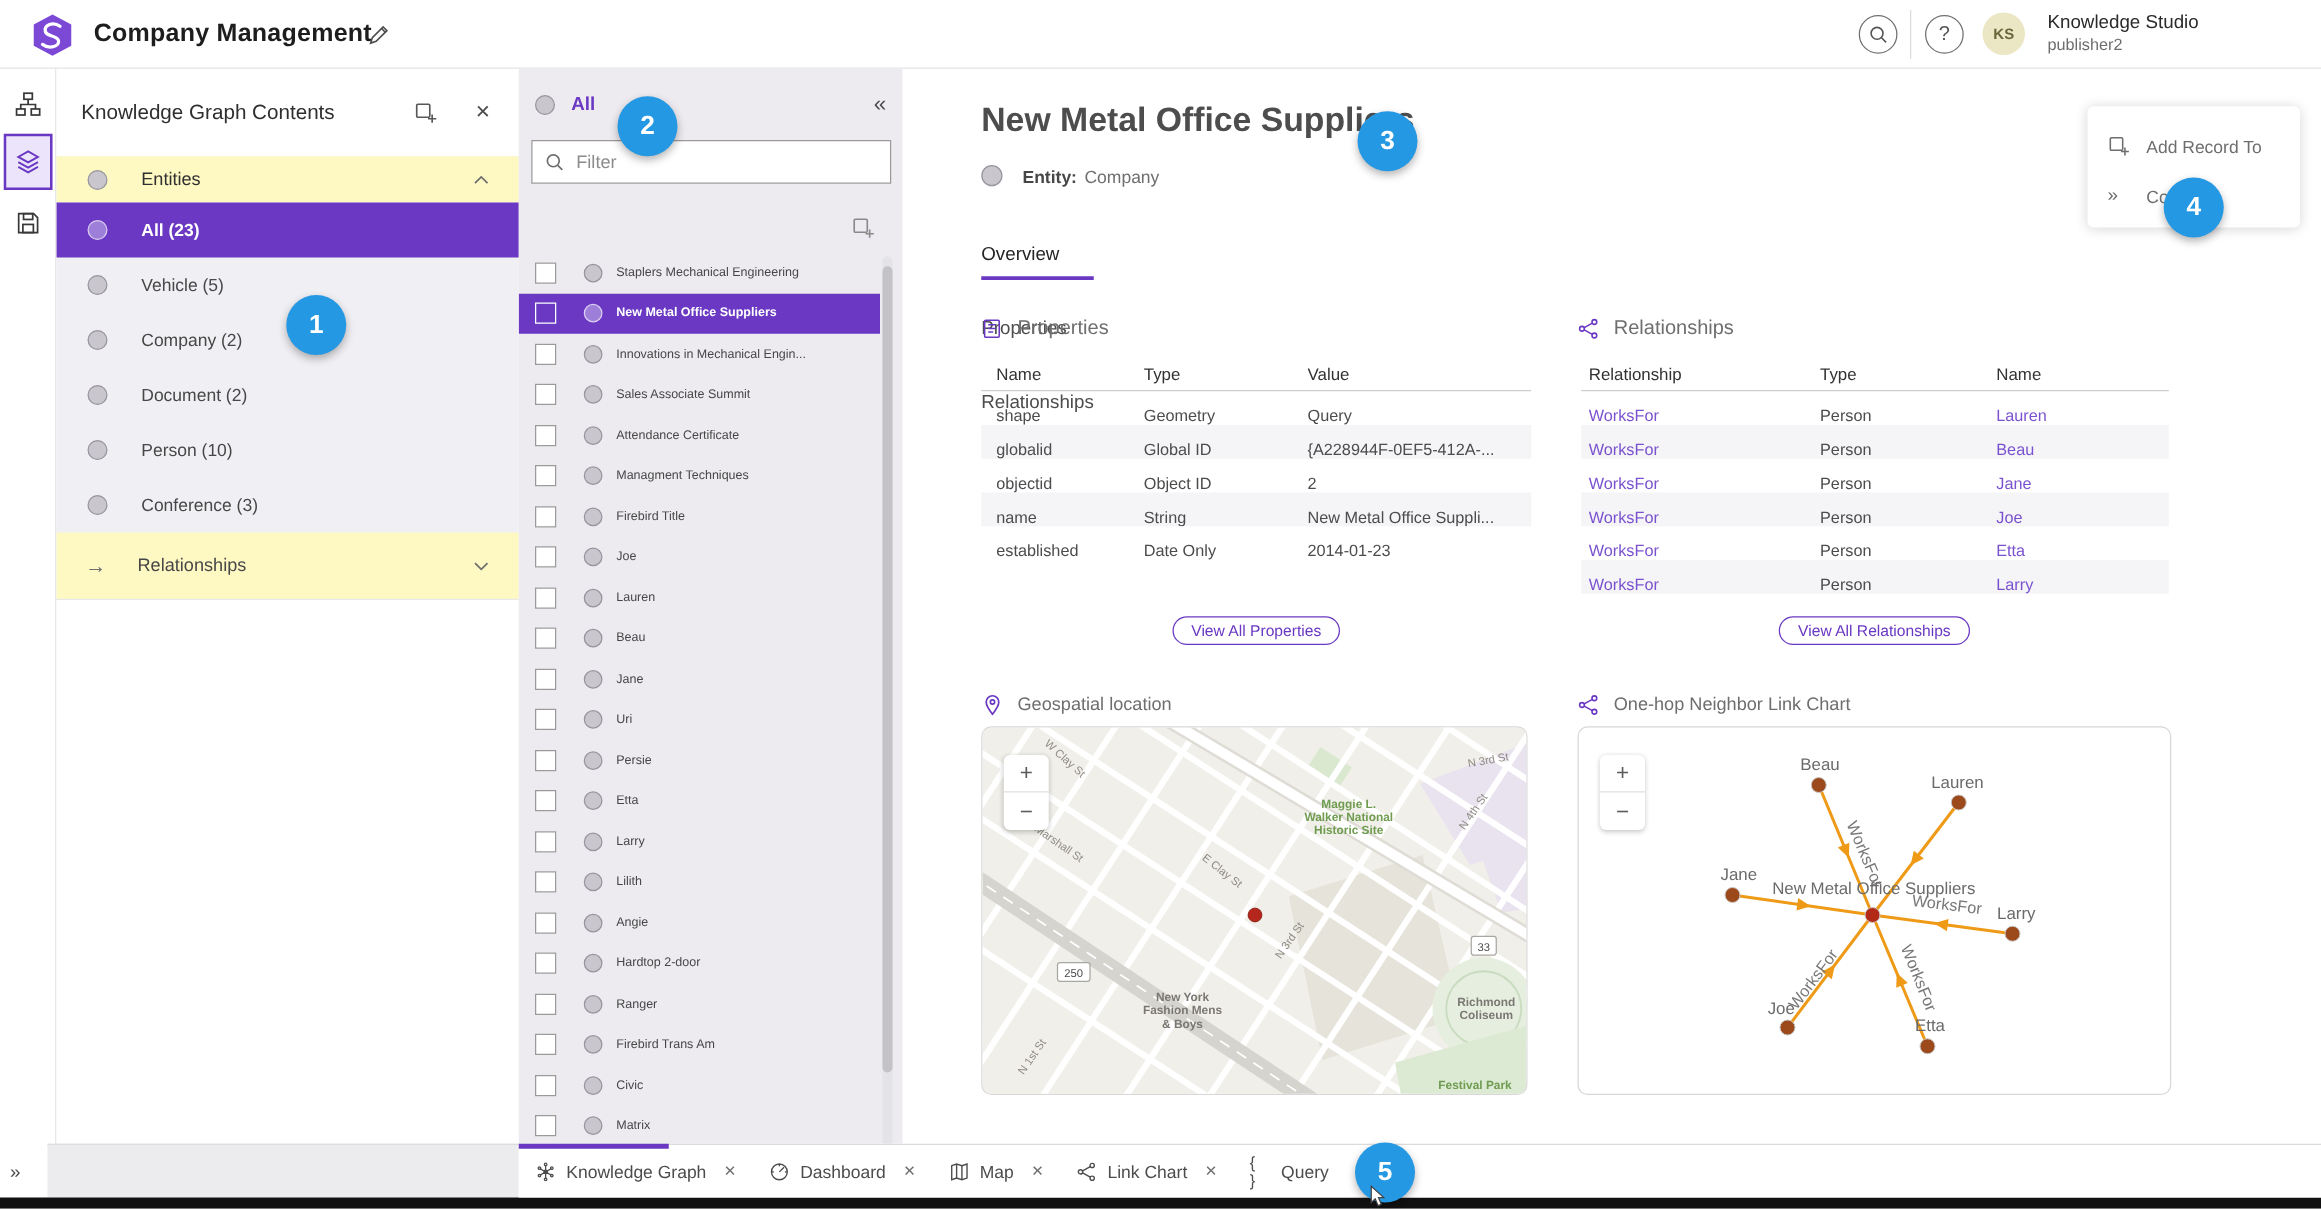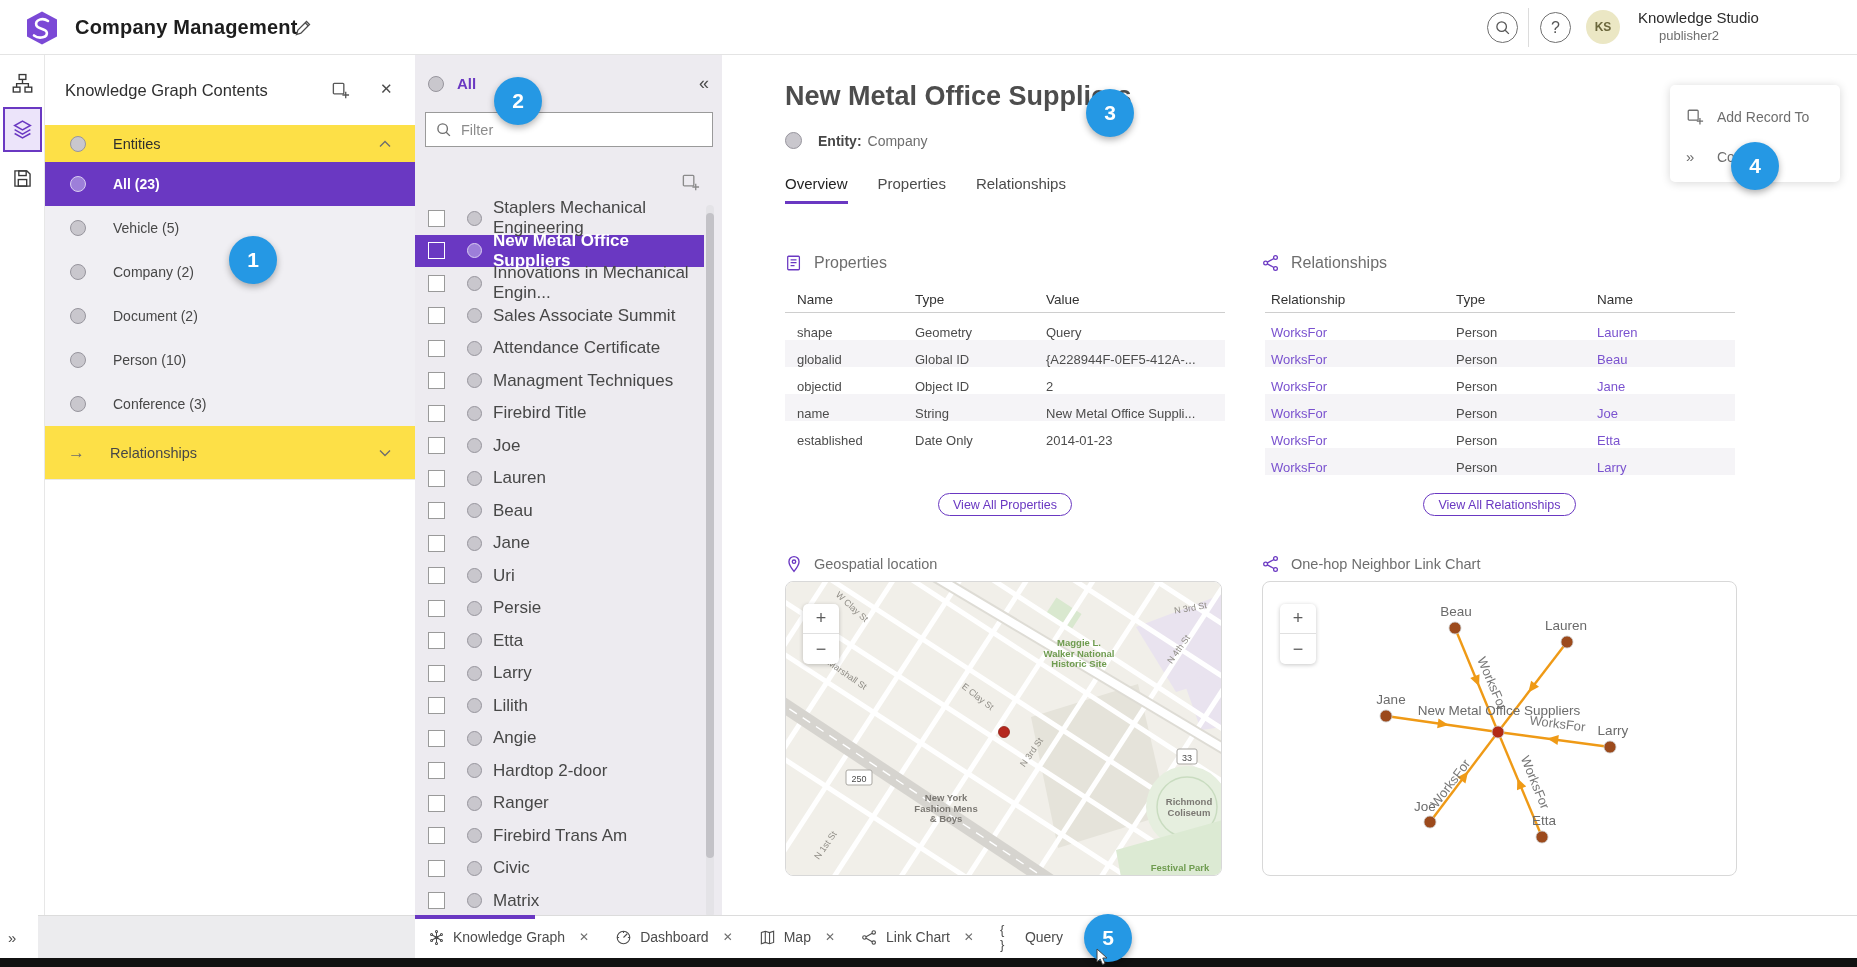--- a/index.html
+++ b/index.html
@@ -11,35 +11,35 @@
   
   .topbar { position:absolute; left:0; top:0; width:100%; height:55px; background:#fff; border-bottom:1px solid #e4e4e4; z-index:6; }
   .logo { position:absolute; left:24px; top:10px; width:36px; height:36px; }
   .app-title { position:absolute; left:75px; top:0; height:55px; display:flex; align-items:center; font-size:20px; font-weight:700; color:#1d1d1d; letter-spacing:.2px; }
   .pencil { position:absolute; left:293px; top:18px; width:20px; height:20px; color:#4c4c4c; }
   .circle-btn { position:absolute; top:12px; width:31px; height:31px; border:1px solid #707070; border-radius:50%; display:flex; align-items:center; justify-content:center; color:#555; background:#fff; }
   .tb-divider { position:absolute; left:1528px; top:8px; width:1px; height:39px; background:#dcdcdc; }
   .avatar { position:absolute; left:1586px; top:10px; width:34px; height:34px; border-radius:50%; background:#ebe7c4; color:#6b673c; font-size:12px; font-weight:700; display:flex; align-items:center; justify-content:center; }
   .whoami { position:absolute; left:1638px; top:9px; line-height:1.25; }
   .whoami .prod { font-size:15px; color:#2b2b2b; }
-  .whoami .user { font-size:13px; color:#6e6e6e;margin-left:21px; }
+  .whoami .user { font-size:13px; color:#6e6e6e; }
 
   
   .rail { position:absolute; left:0; top:55px; width:45px; height:903px; background:#fff; border-right:1px solid #e7e7e7; z-index:4; }
   .rail-icon { position:absolute; left:12px; width:21px; height:21px; color:#383838; }
   .rail-sel { position:absolute; left:3px; top:52px; width:39px; height:45px; border:2px solid #6a38c2; background:#ece4fa; }
   .rail-expand { position:absolute; left:8px; bottom:12px; font-size:15px; color:#4c4c4c; }
 
   
   .contents { position:absolute; left:45px; top:55px; width:370px; height:860px; background:#fff; z-index:3; }
   .c-header { position:absolute; left:0; top:0; width:100%; height:70px; }
   .c-title { position:absolute; left:20px; top:0; height:70px; display:flex; align-items:center; font-size:16.5px; color:#2f2f2f; }
   .c-hicon { position:absolute; top:26px; width:19px; height:19px; color:#585858; }
   .c-div { position:absolute; left:0; width:100%; height:1px; background:#e8e8e8; }
-  .group-row { position:absolute; left:0; width:100%; display:flex; align-items:center; background:#fde047; }
+  .group-row { position:absolute; left:0; width:100%; display:flex; align-items:center; background:#fef9c3; }
   .radio { width:16px; height:16px; border-radius:50%; background:#c9c7cd; border:1.5px solid #97959d; flex:0 0 auto; }
   .radio.sel-radio { background:#9d7fd9; border-color:#d9cdf2; }
   .chev { position:absolute; right:24px; width:12px; height:8px; color:#6e6e6e; }
   .ct-bg { position:absolute; left:0; top:107px; width:100%; height:264px; background:#f0eff3; }
   .ct-rows { position:absolute; left:0; top:107px; width:100%; }
   .ct-row { height:44px; display:flex; align-items:center; padding-left:25px; gap:27px; font-size:14px; color:#474747; }
   .ct-row.sel { background:#6a38c2; color:#fff; font-weight:700; }
 
   
   .listpanel { position:absolute; left:415px; top:55px; width:307px; height:860px; background:#edebf0; z-index:3; overflow:hidden; }
@@ -47,33 +47,33 @@
   .lp-all { position:absolute; left:13px; top:20px; display:flex; align-items:center; gap:13px; font-size:15px; font-weight:700; color:#6a38c2; }
   .lp-collapse { position:absolute; right:13px; top:18px; font-size:18px; color:#4c4c4c; }
   .filter-wrap { position:absolute; left:10px; top:57px; width:288px; height:35px; }
   .filter-wrap input { width:100%; height:100%; border:1px solid #9a9a9a; background:#fff; padding:0 8px 0 35px; font-size:14.5px; color:#333; font-family:inherit; }
   .filter-wrap input::placeholder { color:#8c8c8c; }
   .filter-ic { position:absolute; left:10px; top:9px; width:17px; height:17px; color:#6e6e6e; }
   .selall { position:absolute; left:13px; top:113px; width:280px; height:30px; display:flex; align-items:center; gap:15px; font-size:14px; color:#2f2f2f; }
   .cbx { width:17px; height:17px; border:1px solid #9a9a9a; background:#fff; flex:0 0 auto; }
   .lp-add { position:absolute; right:22px; top:118px; width:19px; height:19px; color:#8a8a8a; }
   .lp-items { position:absolute; left:0; top:147px; width:289px; }
-  .li-row { height:32.5px; display:flex; align-items:center; padding-left:13px; gap:11px; font-size:17px; color:#474747; }
+  .li-row { height:32.5px; display:flex; align-items:center; padding-left:13px; gap:11px; font-size:10px; color:#474747; }
   .li-row .radio { width:15px; height:15px; margin-left:11px; }
   .li-row.sel { background:#6a38c2; color:#fff; font-weight:700; }
   .li-row.sel .cbx { background:transparent; border-color:#fff; }
   .scrolltrack { position:absolute; left:291px; top:150px; width:8px; height:712px; background:#e4e3e7; border-radius:4px; }
   .scrollthumb { position:absolute; left:0; top:8px; width:8px; height:645px; background:#c3c2c7; border-radius:4px; }
 
   
   .recordarea { position:absolute; left:722px; top:55px; width:1135px; height:860px; background:#fff; }
   .rec-title { position:absolute; left:63px; top:26px; font-size:27px; font-weight:700; color:#4d4d4d; }
   .entity-line { position:absolute; left:63px; top:77px; display:flex; align-items:center; gap:16px; font-size:14px; }
   .entity-line b { color:#474747; } .entity-line .etype { color:#6e6e6e; margin-left:-10px; }
-  .rtabs { position:absolute; left:63px; top:120px; display:flex; gap:30px; }
+  .rtabs { position:absolute; left:63px; top:140px; display:flex; gap:30px;flex-direction:column; }
   .rtab { font-size:15px; color:#4c4c4c; padding-bottom:12px; position:relative; }
   .rtab.active { color:#242424; }
   .rtab.active::after { content:""; position:absolute; left:0; right:0; bottom:0; height:3px; background:#6a38c2; }
   .sec-head { position:absolute; display:flex; align-items:center; gap:11px; font-size:16px; color:#6e6e6e; }
   .sec-ic { width:18px; height:18px; color:#6a38c2; }
   .table { position:absolute; font-size:13px; color:#4c4c4c; }
   .t-head { display:flex; height:27px; align-items:center; border-bottom:1px solid #cecece; color:#323232; font-size:13.5px; }
   .t-row { display:flex; height:27px; align-items:flex-end; }
   .t-row.stripe { background:#f5f4f7; }
   .t-cell { overflow:hidden; white-space:nowrap; }

